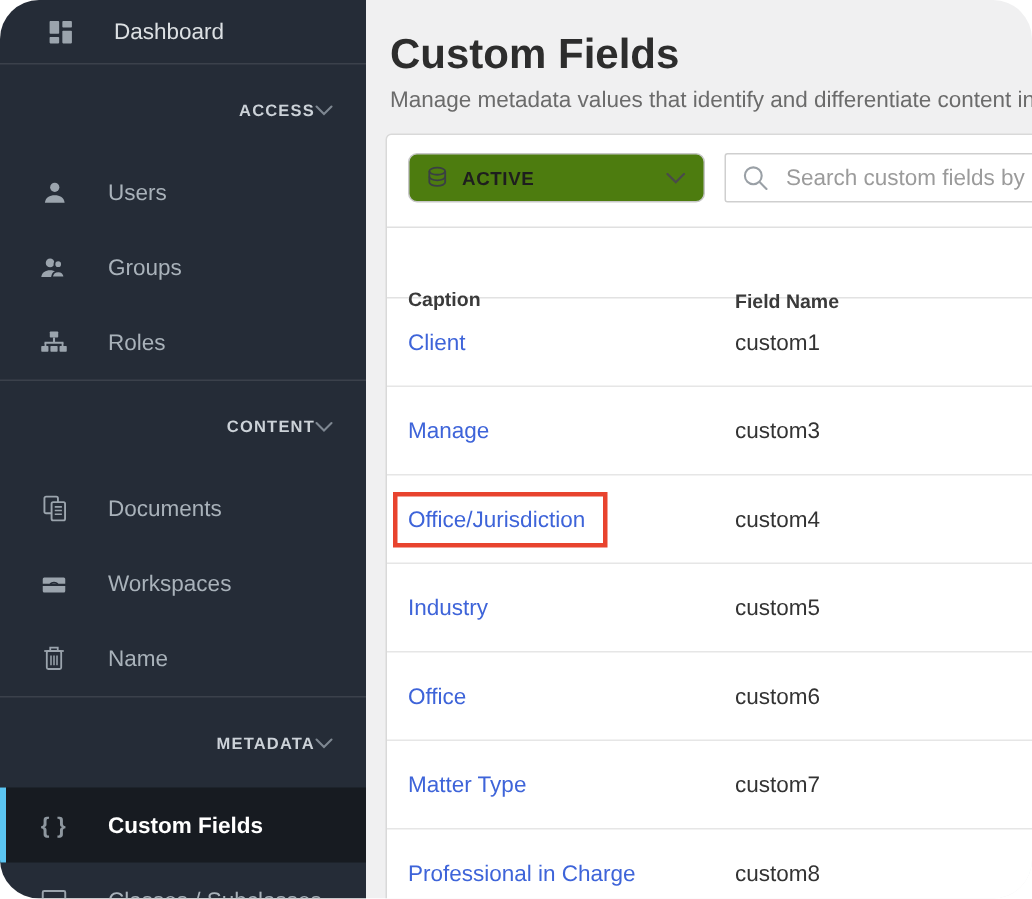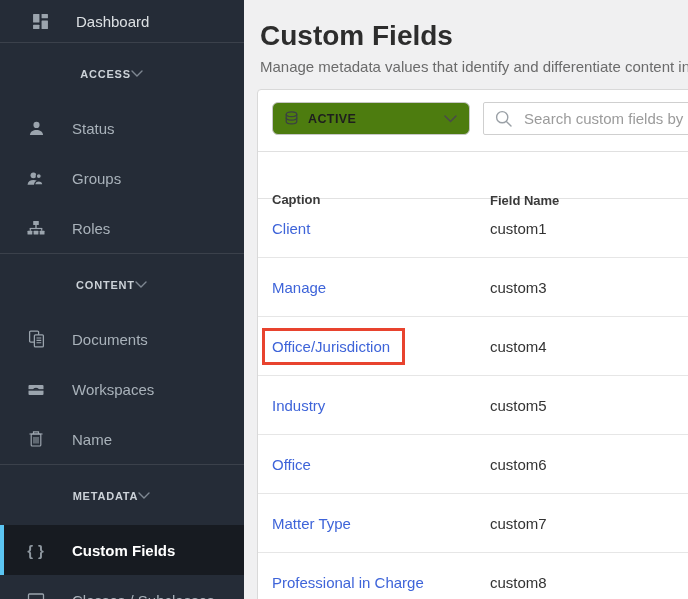--- a/index.html
+++ b/index.html
@@ -1,19 +1,20 @@
 <!DOCTYPE html>
 <html style="--sidebar-bg: #252c37; --sidebar-active-bg: #171b21; --active-accent: #5bc5f2; --link: #3e64d9; --highlight-border: #e8432e;"><head>
 <meta charset="utf-8">
 <style>
   html,body{margin:0;padding:0;background:#fff;}
   *{box-sizing:border-box;}
   .app{
     width:688px;height:599px;overflow:hidden;display:flex;position:relative;
     font-family:"Liberation Sans",sans-serif;
+    border-radius:26px;
     -webkit-font-smoothing:antialiased;
   }
   
   .sidebar{
     flex:0 0 244px;width:244px;height:100%;
     background:var(--sidebar-bg,#252c37);
     color:#a9b2ba;overflow:hidden;
   }
   .side-item{
     display:flex;align-items:center;height:50px;padding-left:26px;cursor:pointer;
@@ -23,21 +24,21 @@
   .side-item.active{
     background:var(--sidebar-active-bg,#171b21);
     border-left:4px solid var(--active-accent,#5bc5f2);
     padding-left:22px;
   }
   .side-item.active .lbl{color:#ffffff;font-weight:bold;}
   .dash{height:42px;padding-left:30px;}
   .dash .lbl{color:#dce0e3;}
   .section{border-top:1px solid rgba(255,255,255,.10);padding-top:14px;}
   .section-header{
-    height:34px;display:flex;align-items:center;justify-content:center;
+    height:34px;display:flex;align-items:center;justify-content:flex-end;
     padding:0 22px 0 1px;cursor:pointer;
   }
   .section-label{
     font-size:11px;font-weight:bold;letter-spacing:.8px;color:#ccd2d8;white-space:nowrap;
   }
   .section-header .chev{color:#7e8791;display:flex;align-items:center;}
   .section-items{padding-top:12px;}
   .brace{font-size:15px;color:#8e979f;letter-spacing:1px;font-weight:bold;white-space:nowrap;}
 
   
@@ -125,21 +126,21 @@
       </span>
     </div>
     <div class="section-items">
   <div class="side-item">
     <span class="icon">
                 <svg width="17" height="17" viewBox="0 0 16 16" fill="currentColor">
                   <circle cx="8" cy="4.6" r="2.9"></circle>
                   <path d="M1.8 14.2c.4-3.3 3-4.7 6.2-4.7s5.8 1.4 6.2 4.7z"></path>
                 </svg>
               </span>
-    <span class="lbl">Status</span>
+    <span class="lbl">Users</span>
   </div>
 
   <div class="side-item">
     <span class="icon">
                 <svg width="18" height="17" viewBox="0 0 18 16">
                   <g fill="currentColor">
                     <circle cx="6.4" cy="4.8" r="2.9"></circle>
                     <path d="M.5 14.2c.4-3.2 2.9-4.6 5.9-4.6s5.5 1.4 5.9 4.6z"></path>
                   </g>
                   <g fill="currentColor" stroke="#252c37" stroke-width="1.2">

